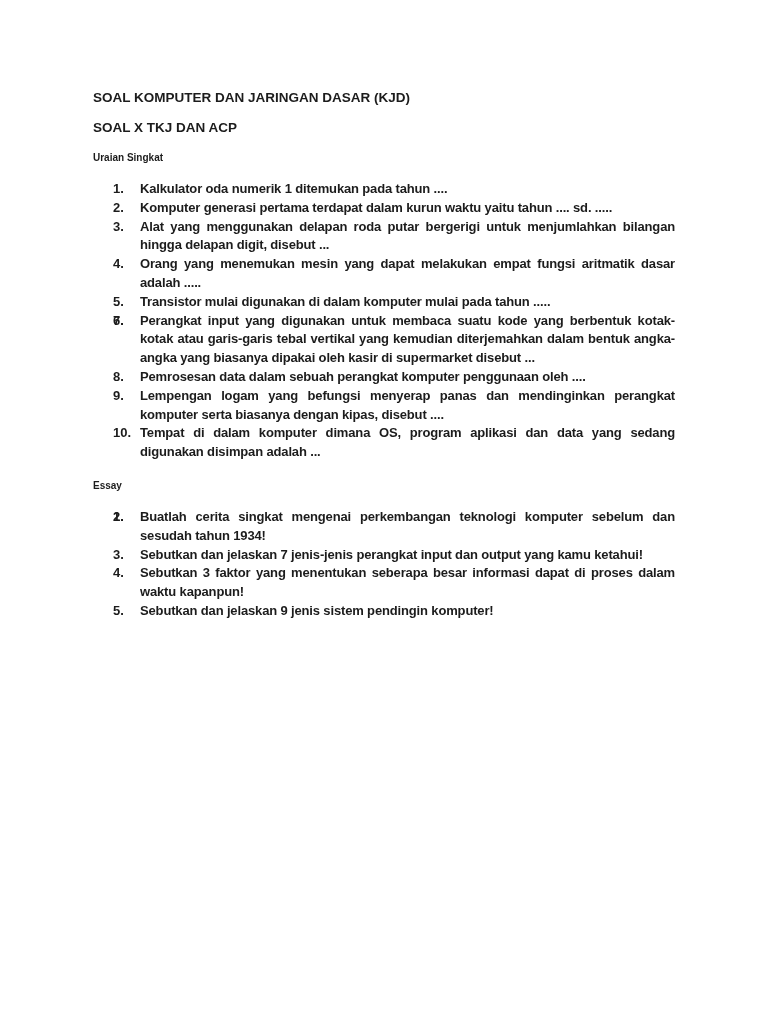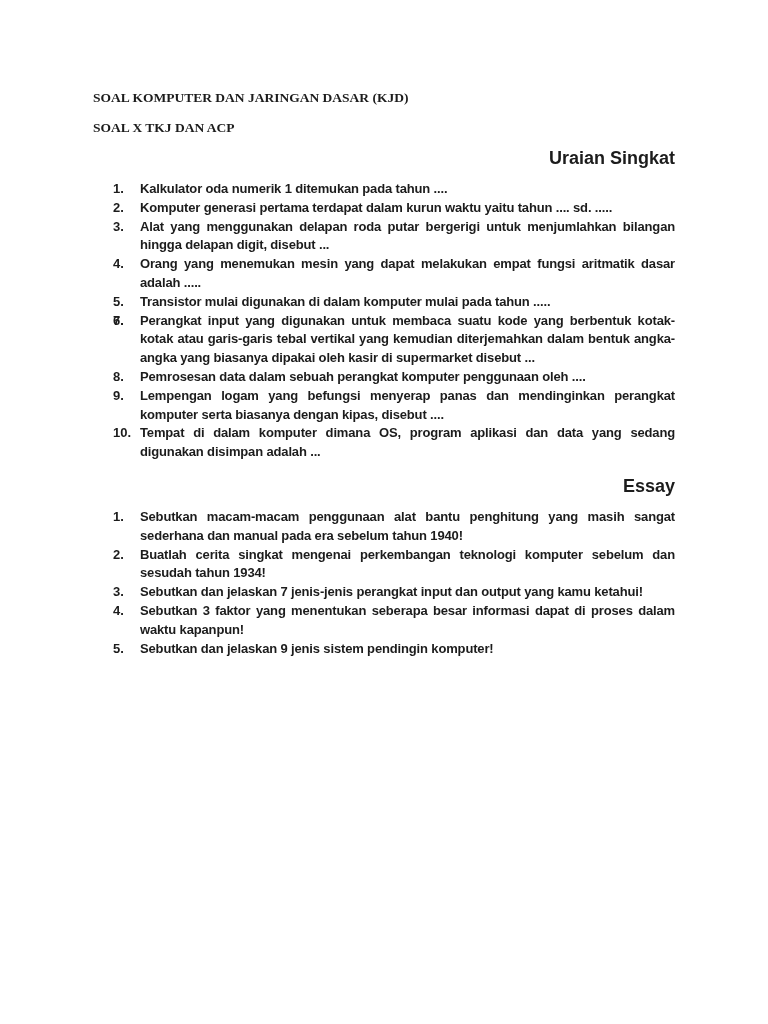--- a/index.html
+++ b/index.html
@@ -23,28 +23,26 @@
     top: 88px;
     width: 582px;
   }
   .doc-title,
   .doc-subtitle {
     font-weight: bold;
     font-size: 13.5px;
     line-height: 20px;
     margin-bottom: 10px;
     letter-spacing: 0px;
-    font-family: Liberation Serif, serif;
   }
   .sec-heading {
     font-weight: bold;
-    font-size: 18px;
+    font-size: 10px;
     line-height: 20px;
     margin-bottom: 12px;
-    text-align: right;
   }
   ol.q-list {
     list-style: none;
     margin: 0 0 14px 0;
     padding: 0;
   }
   ol.q-list:last-child {
     margin-bottom: 0;
   }
   ol.q-list li {
@@ -85,21 +83,21 @@
         <li><span class="num">6.</span></li>
         <li><span class="num">7.</span><span>Perangkat input yang digunakan untuk membaca suatu kode yang berbentuk kotak-kotak atau garis-garis tebal vertikal yang kemudian diterjemahkan dalam bentuk angka-angka yang biasanya dipakai oleh kasir di supermarket disebut ...</span></li>
         <li><span class="num">8.</span><span>Pemrosesan data dalam sebuah perangkat komputer penggunaan oleh ....</span></li>
         <li><span class="num">9.</span><span>Lempengan logam yang befungsi menyerap panas dan mendinginkan perangkat komputer serta biasanya dengan kipas, disebut ....</span></li>
         <li><span class="num">10.</span><span>Tempat di dalam komputer dimana OS, program aplikasi dan data yang sedang digunakan disimpan adalah ...</span></li>
       </ol>
 
     <div class="sec-heading">Essay</div>
 
     <ol class="q-list">
-        <li><span class="num">1.</span><span>Sebutkan macam-macam penggunaan alat bantu penghitung yang masih sangat sederhana dan manual pada era sebelum tahun 1940!</span></li>
+        <li><span class="num">1.</span></li>
         <li><span class="num">2.</span><span>Buatlah cerita singkat mengenai perkembangan teknologi komputer sebelum dan sesudah tahun 1934!</span></li>
         <li><span class="num">3.</span><span>Sebutkan dan jelaskan 7 jenis-jenis perangkat input dan output yang kamu ketahui!</span></li>
         <li><span class="num">4.</span><span>Sebutkan 3 faktor yang menentukan seberapa besar informasi dapat di proses dalam waktu kapanpun!</span></li>
         <li><span class="num">5.</span><span>Sebutkan dan jelaskan 9 jenis sistem pendingin komputer!</span></li>
       </ol>
 
   </div>
 </div>
 
 </body></html>

